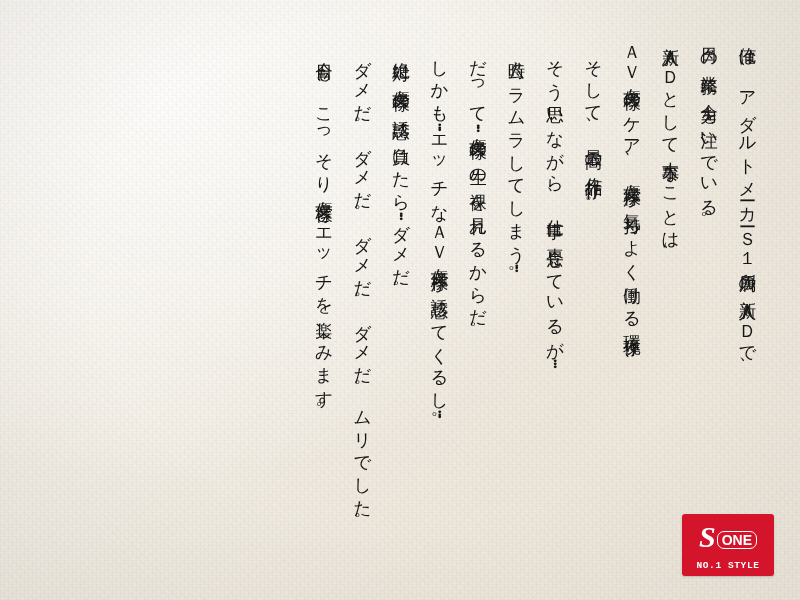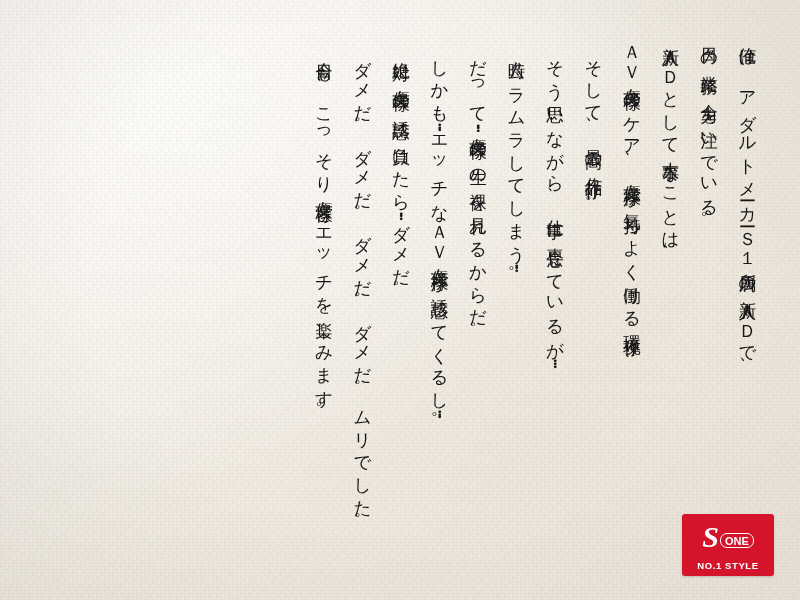--- a/index.html
+++ b/index.html
@@ -95,30 +95,30 @@
     font-style: italic;
     font-weight: bold;
     font-size: 30px;
     color: #ffffff;
     line-height: 1;
     letter-spacing: -1px;
   }
   #logo-one {
     font-family: "Liberation Sans", sans-serif;
     font-weight: bold;
-    font-size: 11px;
+    font-size: 14px;
     color: #ffffff;
     border: 1.5px solid #ffffff;
     border-radius: 7px;
     padding: 1px 4px 0 4px;
     line-height: 1.1;
     transform: translateY(-2px);
   }
   #logo-tagline {
-    font-family: Liberation Sans, sans-serif;
+    font-family: Liberation Mono, monospace;
     font-weight: bold;
     font-size: 9.5px;
     letter-spacing: 0.6px;
     color: #ffffff;
     margin-top: 8px;
   }
 </style>
 </head>
 <body>
 

